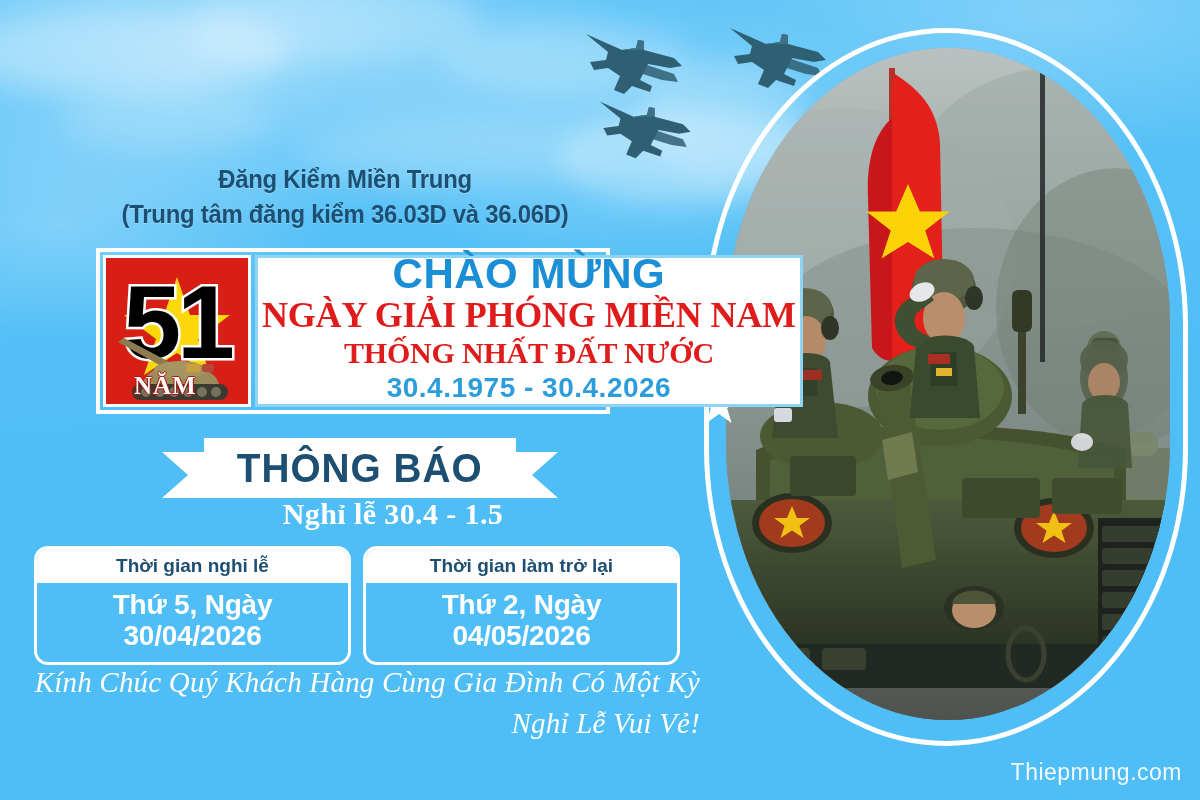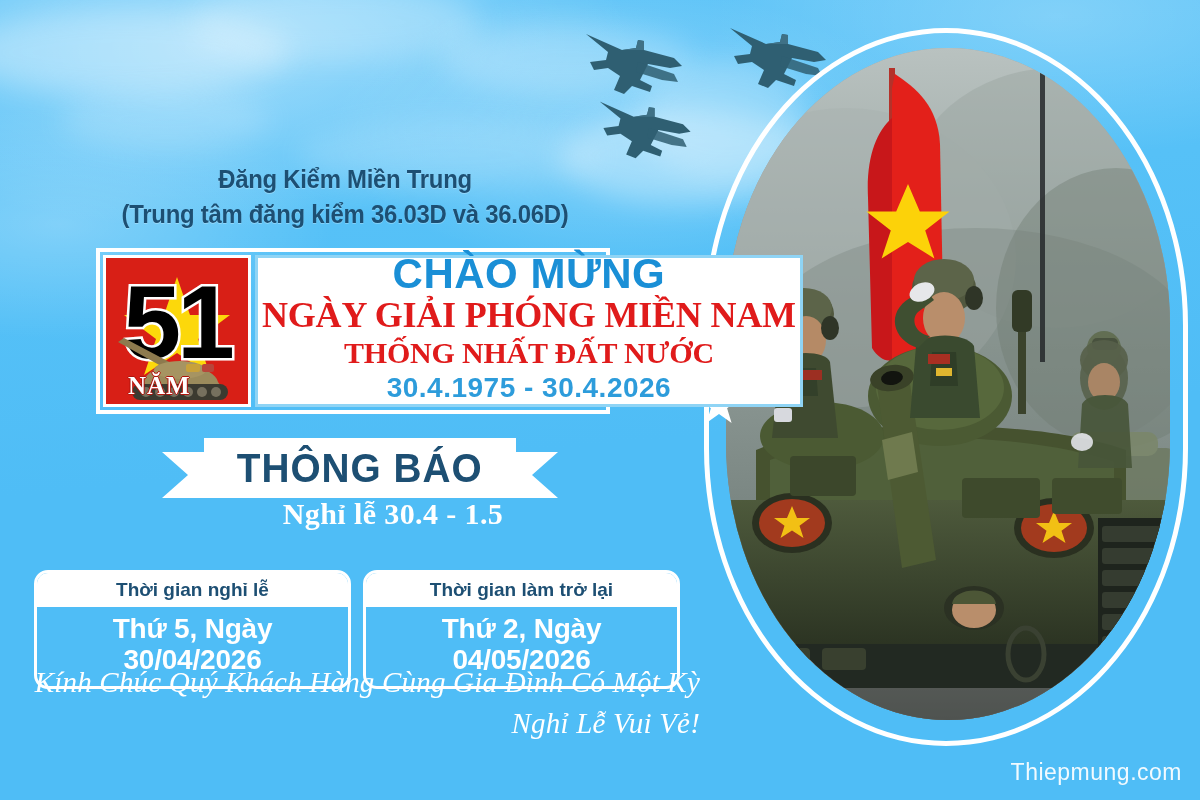--- a/index.html
+++ b/index.html
@@ -66,21 +66,21 @@
     position:absolute; left:50%; top:44%; transform:translate(-50%,-50%);
     font-family:"Liberation Sans", sans-serif;
     font-weight:bold; font-size:104px; line-height:1;
     color:#000000;
     -webkit-text-stroke:5px #ffffff;
     paint-order:stroke fill;
     letter-spacing:-4px;
     white-space:nowrap;
   }
   .emb-nam {
-    position:absolute; left:22px; bottom:6px;
+    position:absolute; left:28px; bottom:6px;
     font-family:"Liberation Serif", serif;
     font-weight:bold; font-size:25px; color:#ffffff;
     letter-spacing:1px; line-height:1;
     text-shadow:-1px 0 #b0140c,1px 0 #b0140c,0 -1px #b0140c,0 1px #b0140c;
   }
   .emb-tank { position:absolute; left:8px; bottom:2px; }
 
   .badge-panel {
     flex:1; background:#ffffff; margin-left:4px;
     border:3px solid #8fd4f5;
@@ -124,21 +124,21 @@
   }
   .ribbon-sub {
     position:absolute; left:0; top:497px; width:690px; text-align:center;
     color:#ffffff; font-weight:bold; font-size:30px;
     font-family:"Liberation Serif", serif;
     letter-spacing:0.4px;
     margin-left:48px;
   }
 
   
-  .cards { position:absolute; left:34px; top:546px; width:646px; display:flex; gap:12px;margin-top:24px; }
+  .cards { position:absolute; left:34px; top:546px; width:646px; display:flex; gap:12px; }
   .card {
     flex:1; border-radius:14px; overflow:hidden;
     border:3px solid #ffffff; background:#4fbdf6;
   }
   .card-top {
     background:#ffffff; color:#1d4f73;
     text-align:center; font-weight:bold; font-size:19px;
     padding:7px 4px 6px; line-height:1.1;
   }
   .card-bot {

